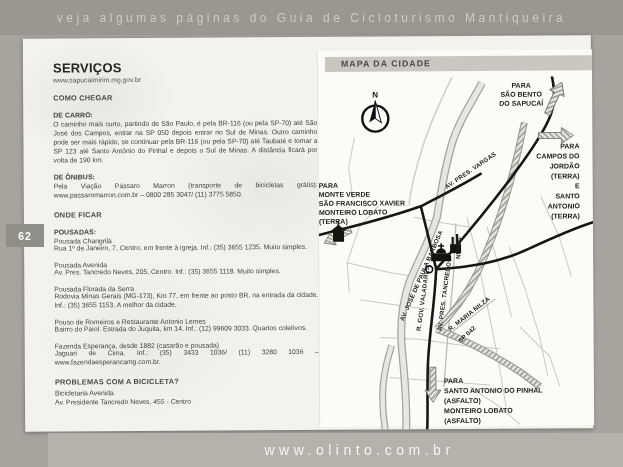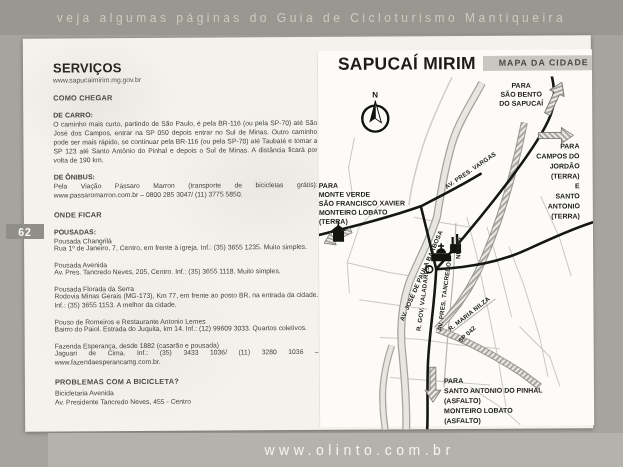--- a/index.html
+++ b/index.html
@@ -62,21 +62,21 @@
     display:flex;align-items:center;
   }
   .subbar span{font-size:8.8px;font-weight:bold;color:#4a4943;letter-spacing:1px;padding-left:16px;}
   .mapsvg{position:absolute;left:0;top:27px;}
   svg text{font-family:"Liberation Sans",sans-serif;}
   .dest{font-size:7px;font-weight:bold;fill:#1c1c1a;}
   .street{font-size:6.2px;font-weight:bold;fill:#252521;letter-spacing:.2px;}
   .ntxt{font-size:8px;font-weight:bold;fill:#111;}
   
   .badge{
-    position:absolute;left:6px;top:224px;width:38px;height:15px;
+    position:absolute;left:6px;top:224px;width:38px;height:23px;
     background:#8f8e87;color:#fdfdfb;font-size:10.5px;font-weight:bold;
     display:flex;align-items:center;justify-content:center;letter-spacing:1px;
   }
 </style>
 </head>
 <body>
 
 <div class="stage">
 
   <div class="banner">
@@ -121,21 +121,20 @@
         <div class="body">Jaguari de Cima. Inf.: (35) 3433 1036/ (11) 3280 1036 – www.fazendaesperancamg.com.br.</div>
       </div>
 
       <div class="sect" style="margin-bottom:3px">PROBLEMAS COM A BICICLETA?</div>
       <div class="body">Bicicletaria Avenida</div>
       <div class="body">Av. Presidente Tancredo Neves, 455 - Centro</div>
     </div>
 
     <div class="rightcol">
       <div class="maptitle">
-        <h1>SAPUCAÍ MIRIM</h1>
         <div class="subbar">
           <span>MAPA DA CIDADE</span>
         </div>
       </div>
 
       <svg class="mapsvg" width="274" height="352" viewBox="0 0 274 352">
         <defs>
           <pattern id="hatch" width="4" height="4" patternUnits="userSpaceOnUse" patternTransform="rotate(45)">
             <rect width="4" height="4" fill="#eceae5"></rect>
             <line x1="1" y1="0" x2="1" y2="4" stroke="#8b8a84" stroke-width="1.4"></line>

